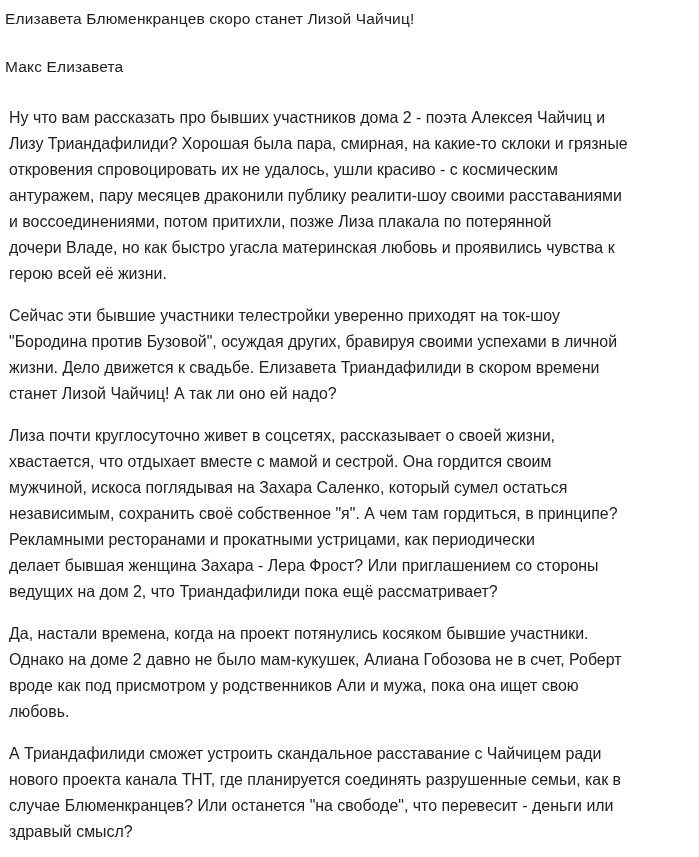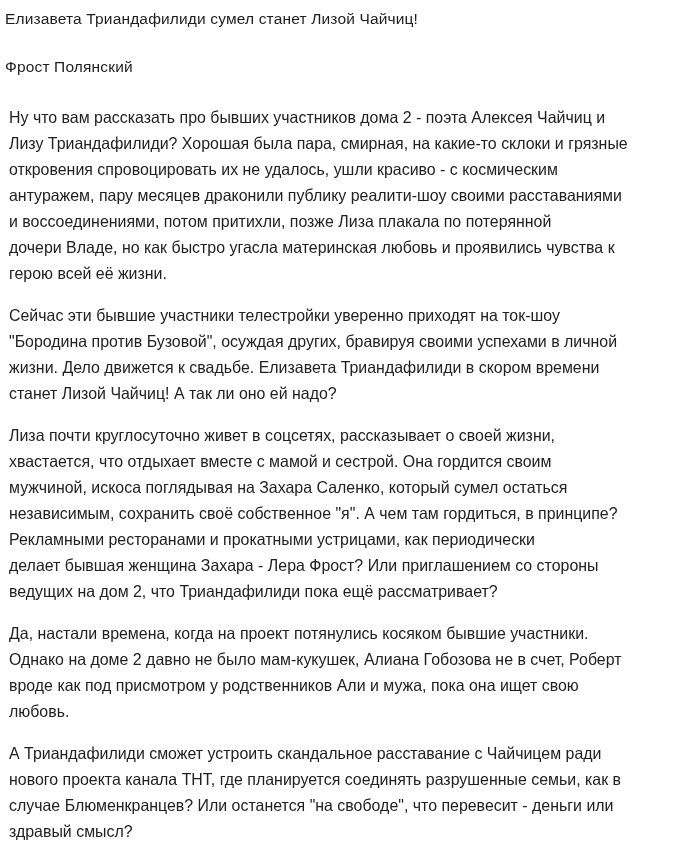--- a/index.html
+++ b/index.html
@@ -70,23 +70,23 @@
   }
   .article-paragraph:last-child {
     margin-bottom: 0;
   }
 </style>
 </head>
 <body style="background: rgb(255, 255, 255); color: rgb(34, 34, 34);">
 
 <div class="page">
 
-  <h1 class="article-title">Елизавета Триандафилиди сумел станет Лизой Чайчиц!</h1>
+  <h1 class="article-title">Елизавета Блюменкранцев скоро станет Лизой Чайчиц!</h1>
 
-  <div class="article-byline">Фрост Полянский</div>
+  <div class="article-byline">Макс Елизавета</div>
 
   <div class="article-body">
     <p class="article-paragraph">Ну что вам рассказать про бывших участников дома 2 - поэта Алексея Чайчиц и
 Лизу Триандафилиди? Хорошая была пара, смирная, на какие-то склоки и грязные
 откровения спровоцировать их не удалось, ушли красиво - с космическим
 антуражем, пару месяцев драконили публику реалити-шоу своими расставаниями
 и воссоединениями, потом притихли, позже Лиза плакала по потерянной
 дочери Владе, но как быстро угасла материнская любовь и проявились чувства к
 герою всей её жизни.</p>
     <p class="article-paragraph">Сейчас эти бывшие участники телестройки уверенно приходят на ток-шоу

